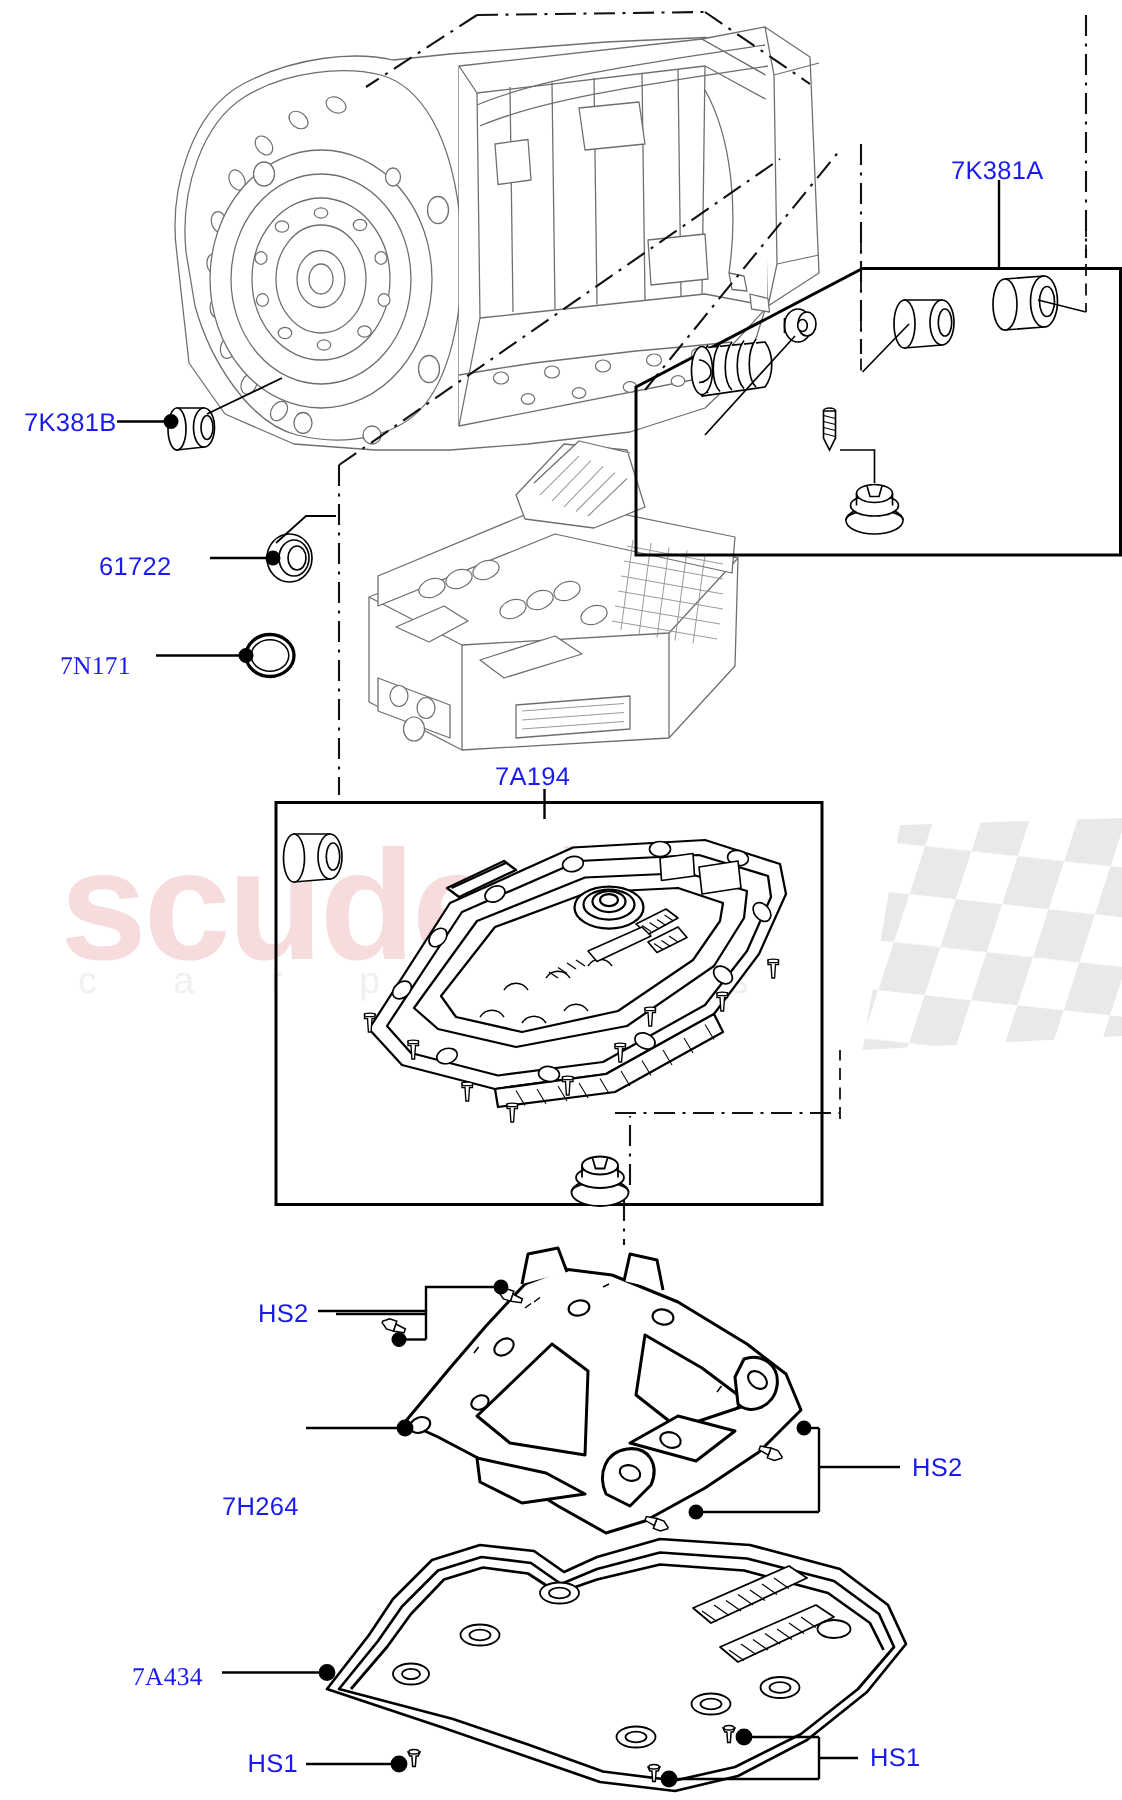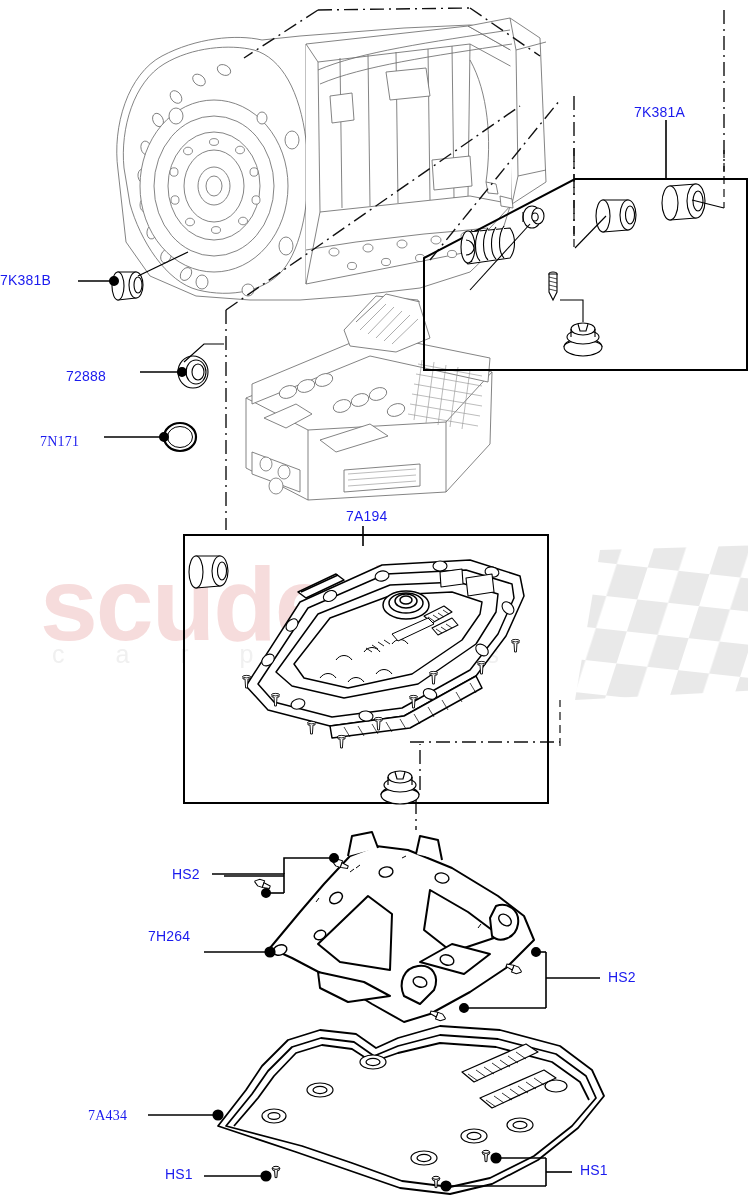--- a/index.html
+++ b/index.html
@@ -1,20 +1,20 @@
 <!DOCTYPE html>
 <html><head>
 <meta charset="utf-8">
 <style>
   html,body{margin:0;padding:0;background:#ffffff;}
   body{width:748px;height:1200px;position:relative;overflow:hidden;
        font-family:"Liberation Sans","DejaVu Sans",sans-serif;}
   #stage{position:absolute;left:0;top:0;width:748px;height:1200px;}
   #stage svg{position:absolute;left:0;top:0;}
-  .lbl{position:absolute;color:#1a1aee;font-size:14px;font-weight:400;
+  .lbl{position:absolute;color:#1a1aee;font-size:17px;font-weight:400;
        letter-spacing:0.2px;white-space:nowrap;font-family:"Liberation Sans",sans-serif;}
   .wm-main{position:absolute;left:40px;top:545px;font-size:104px;font-weight:700;
            color:#f6dcdc;letter-spacing:-2px;font-family:"Liberation Sans",sans-serif;
            user-select:none;}
   .wm-sub{position:absolute;left:52px;top:640px;font-size:25px;font-weight:400;
           color:#f0f0f0;letter-spacing:22px;font-family:"Liberation Sans",sans-serif;
           user-select:none;}
 </style>
 </head>
 <body>
@@ -604,25 +604,25 @@
     <path d="M572,1172 L546,1172" fill="none"></path>
     <path d="M546,1158 L546,1186" fill="none"></path>
     <path d="M546,1158 L500,1158" fill="none"></path>
     <circle cx="496" cy="1158" r="4.8"></circle>
     <path d="M546,1186 L450,1186" fill="none"></path>
     <circle cx="446" cy="1186" r="4.8"></circle>
   </g>
 
 </svg>
 
-<div class="lbl" style="left:0;  top:272px;">7K381B</div>
-<div class="lbl" style="left:66px; top:368px;">72888</div>
+<div class="lbl" style="left:16px;  top:272px;">7K381B</div>
+<div class="lbl" style="left:66px; top:368px;">61722</div>
 <div class="lbl" style="left:40px; top:434px;font-family:Liberation Serif, serif;">7N171</div>
 <div class="lbl" style="left:634px;top:104px;">7K381A</div>
-<div class="lbl" style="left:330px;top:508px;margin-left:16px;">7A194</div>
+<div class="lbl" style="left:330px;top:508px;">7A194</div>
 <div class="lbl" style="left:172px;top:866px;">HS2</div>
-<div class="lbl" style="left:148px;top:928px;">7H264</div>
+<div class="lbl" style="left:148px;top:995px;">7H264</div>
 <div class="lbl" style="left:608px;top:969px;">HS2</div>
 <div class="lbl" style="left:88px; top:1108px;font-family:Liberation Serif, serif;">7A434</div>
 <div class="lbl" style="left:165px;top:1166px;">HS1</div>
 <div class="lbl" style="left:580px;top:1162px;">HS1</div>
 
 </div>
 
 </body></html>

